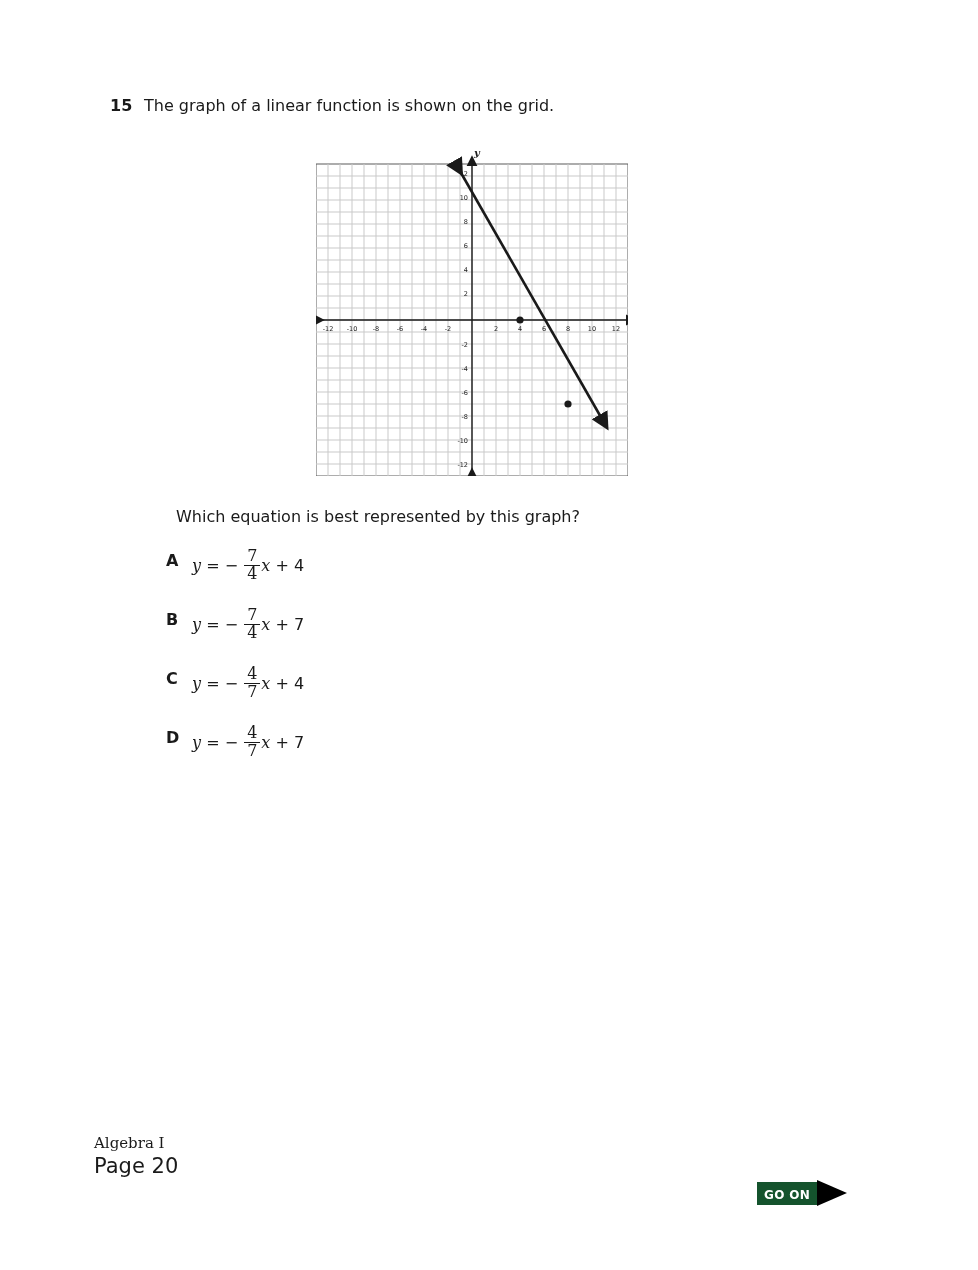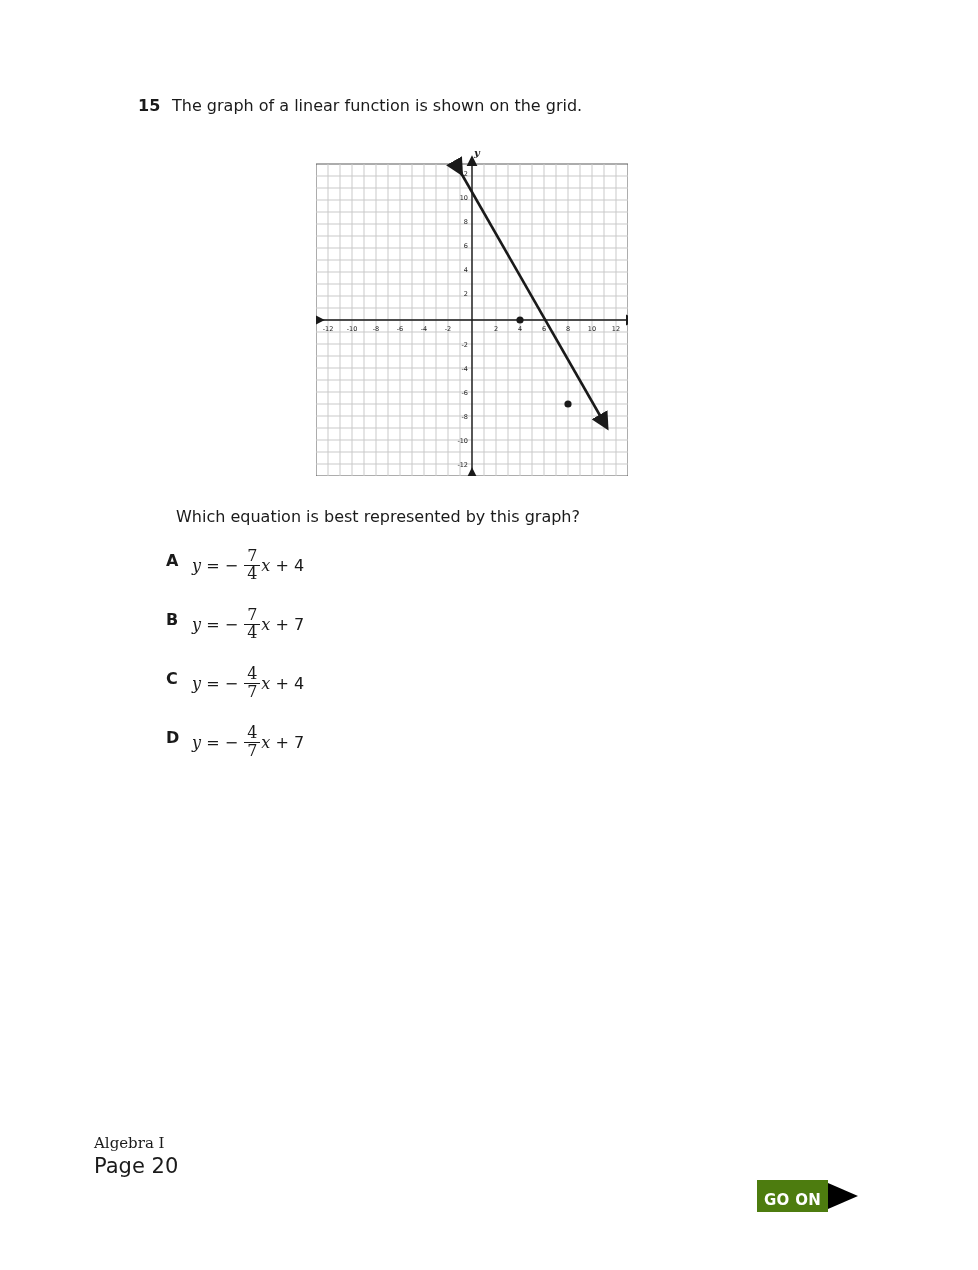--- a/index.html
+++ b/index.html
@@ -12,21 +12,21 @@
     height: 1270px;
     position: relative;
     font-family: "DejaVu Sans", sans-serif;
     color: #1a1a1a;
     overflow: hidden;
   }
 
   
   .question-block {
     position: absolute;
-    left: 138px;
+    left: 110px;
     top: 96px;
     width: 700px;
   }
   .q-number {
     font-weight: bold;
     font-size: 16px;
     display: inline-block;
     vertical-align: top;
     width: 34px;
   }
@@ -115,25 +115,25 @@
     margin-top: 2px;
   }
   .go-on {
     position: absolute;
     left: 757px;
     top: 1180px;
     display: flex;
     align-items: center;
   }
   .go-on-label {
-    background: #4d7c0f;
+    background: #14532d;
     color: #ffffff;
     font-weight: bold;
-    font-size: 15px;
-    padding: 13px 7px 4px 7px;
+    font-size: 12px;
+    padding: 7px 7px 4px 7px;
     letter-spacing: 0.3px;
     line-height: 1;
   }
   .go-on-arrow {
     width: 0;
     height: 0;
     border-top: 13px solid transparent;
     border-bottom: 13px solid transparent;
     border-left: 30px solid #000000;
   }

